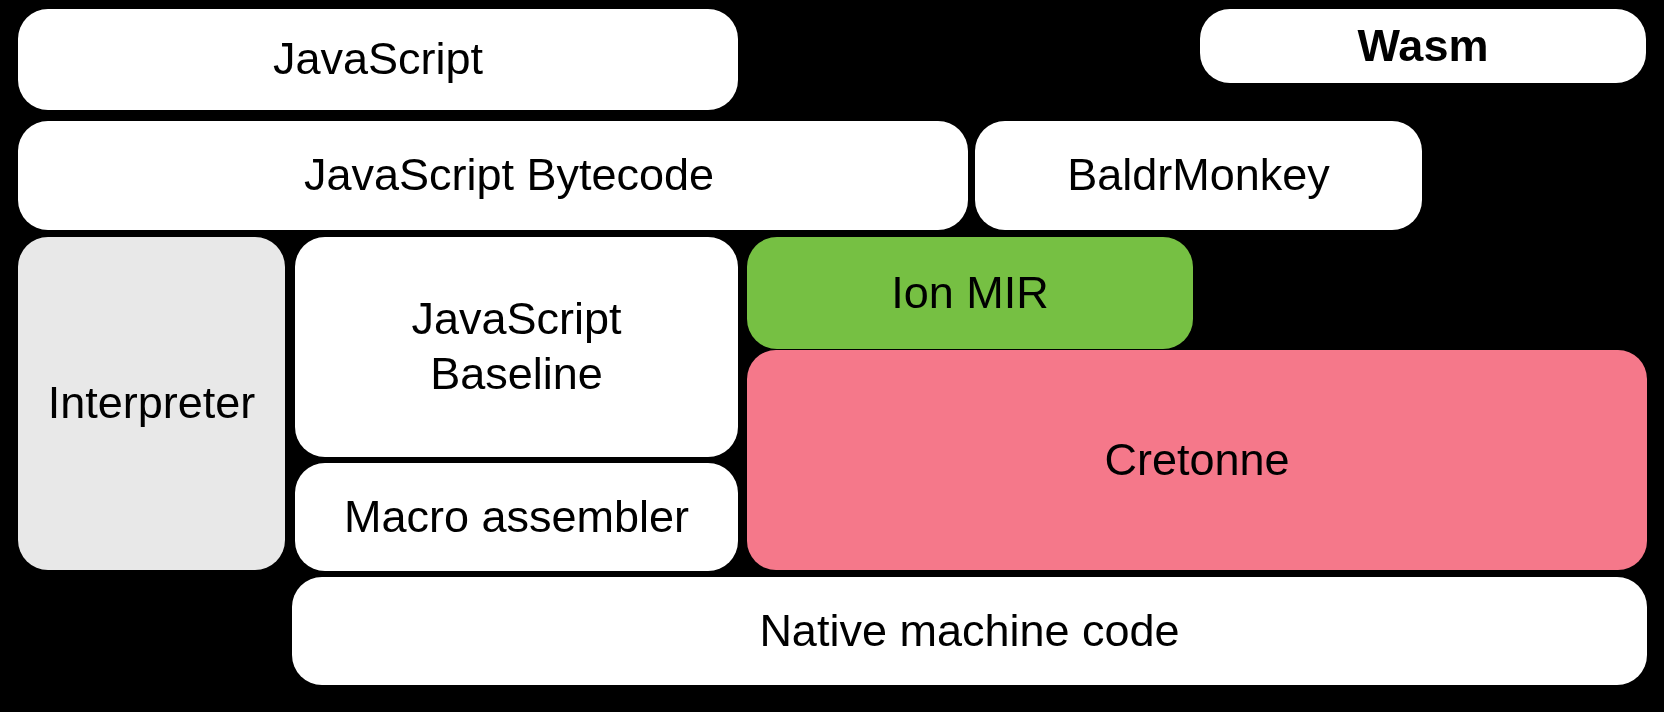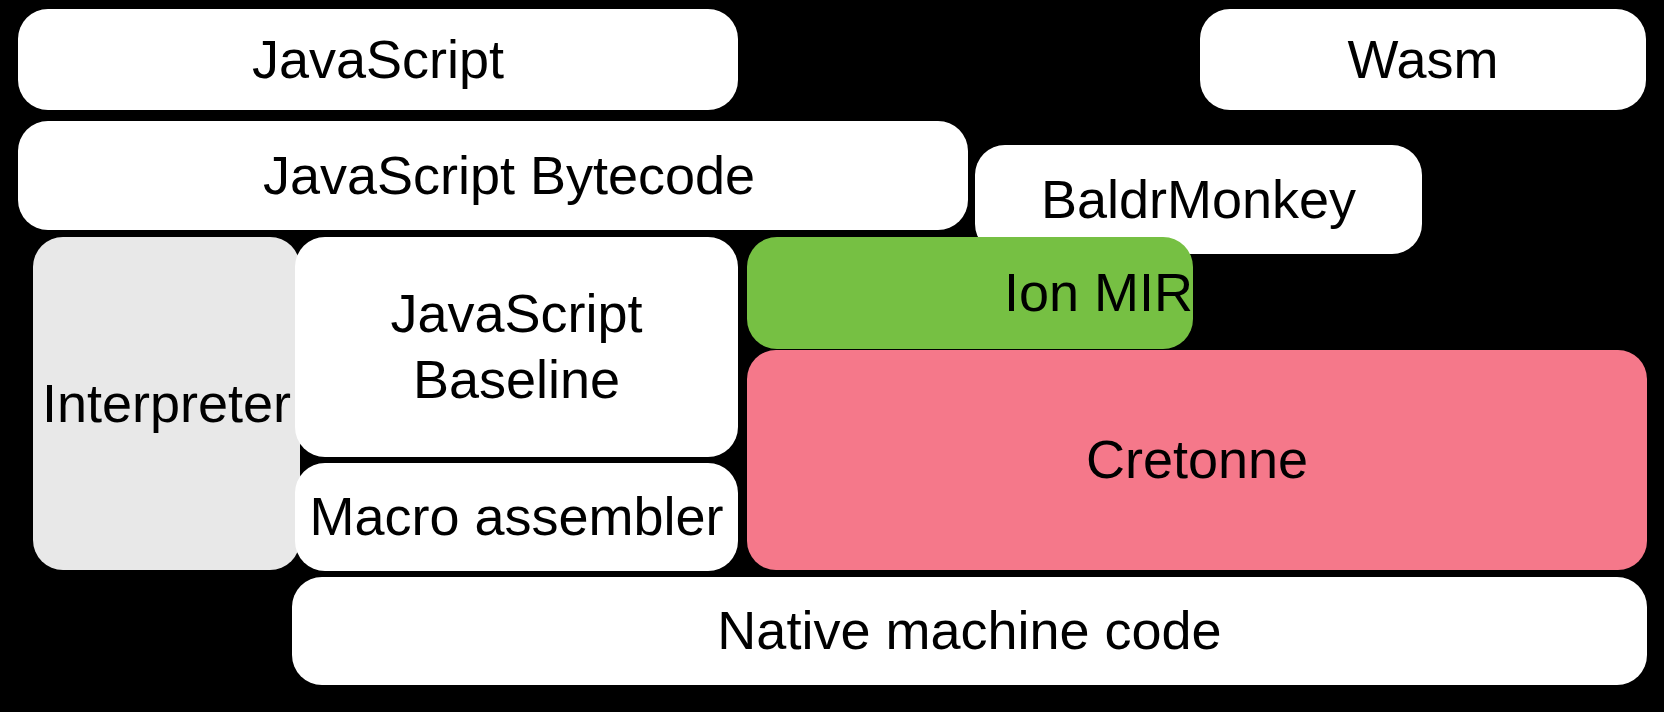--- a/index.html
+++ b/index.html
@@ -18,37 +18,37 @@
   .node {
     position: absolute;
     box-sizing: border-box;
     background: #ffffff;
     color: #000000;
     border-radius: 30px;
     display: flex;
     align-items: center;
     justify-content: center;
     text-align: center;
-    font-size: 54px;
+    font-size: 45px;
     line-height: 1.22;
   }
   .node .label {
     white-space: pre-line;
   }
   
   .n-javascript          { left: 18px;   top: 9px;   width: 720px;  height: 101px; }
   .n-asm-js              { left: 744px;  top: 9px;   width: 448px;  height: 101px; }
-  .n-wasm                { left: 1200px; top: 9px;   width: 446px;  height: 101px; }
+  .n-wasm                { left: 1200px; top: 9px;   width: 446px;  height: 74px; font-weight: bold; }
   
   .n-javascript-bytecode { left: 18px;   top: 121px; width: 950px;  height: 109px; }
-  .n-baldrmonkey         { left: 975px;  top: 121px; width: 447px;  height: 109px; margin-top: 24px; }
+  .n-baldrmonkey         { left: 975px;  top: 121px; width: 447px;  height: 109px; }
   
-  .n-interpreter         { left: 33px;   top: 237px; width: 267px;  height: 333px; }
+  .n-interpreter         { left: 18px;   top: 237px; width: 267px;  height: 333px; }
   .n-javascript-baseline { left: 295px;  top: 237px; width: 443px;  height: 220px; }
-  .n-ion-mir             { left: 747px;  top: 237px; width: 446px;  height: 112px; justify-content: flex-end; }
+  .n-ion-mir             { left: 747px;  top: 237px; width: 446px;  height: 112px; }
   .n-cretonne            { left: 747px;  top: 350px; width: 900px;  height: 220px; }
   .n-macro-assembler     { left: 295px;  top: 463px; width: 443px;  height: 108px; }
   
   .n-native-machine-code { left: 292px;  top: 577px; width: 1355px; height: 108px; }
 </style>
 </head>
 <body>
 
 <div class="canvas">
 

